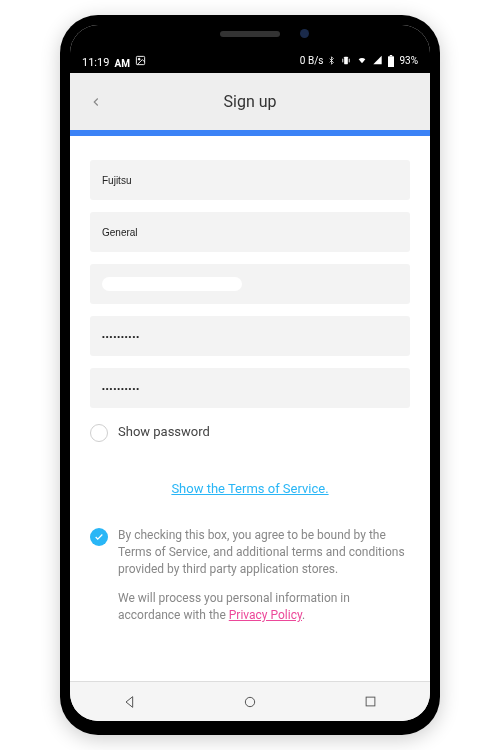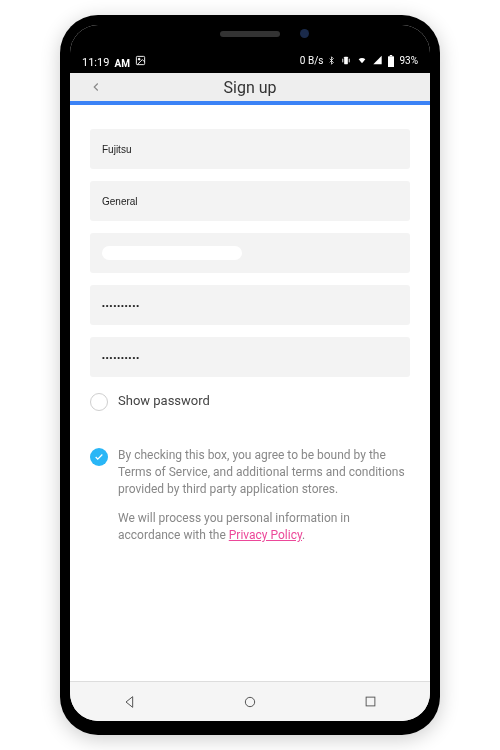--- a/index.html
+++ b/index.html
@@ -60,25 +60,25 @@
       justify-content: space-between;
       padding: 0 12px 4px 12px;
       font-size: 11px;
       font-weight: 400;
     }
     .status-left { display: flex; align-items: flex-end; gap: 5px; }
     .status-right { display: flex; align-items: flex-start; gap: 4px; }
     .status-right span { font-size: 10px; }
     .app-bar {
       background: #eeeeee;
-      height: 32px;
+      height: 63px;
       display: flex;
       align-items: center;
       position: relative;
-      border-bottom: 4px solid #3b82f6;
+      border-bottom: 6px solid #3b82f6;
     }
     .back-btn {
       position: absolute;
       left: 12px;
       width: 28px;
       height: 28px;
       display: flex;
       align-items: center;
       justify-content: center;
       cursor: pointer;
@@ -271,20 +271,23 @@
         <div class="redacted-block"></div>
       </div>
       <input class="field" type="text" style="letter-spacing: 1px; font-size: 8px;" value="••••••••••">
       <input class="field" type="text" style="letter-spacing: 1px; font-size: 8px;" value="••••••••••">
 
       <div class="show-pass-row">
         <div class="radio-circle"></div>
         <span class="show-pass-label">Show password</span>
       </div>
 
+      <div class="tos-link-row">
+        <span class="tos-link">Show the Terms of Service.</span>
+      </div>
 
       <div class="agree-row">
         <div class="check-circle">
           <svg width="10" height="10" viewBox="0 0 24 24" fill="none" stroke="#fff" stroke-width="3">
               <polyline points="20 6 9 17 4 12"></polyline>
             </svg>
         </div>
         <div class="agree-text">By checking this box, you agree to be bound by the Terms of Service, and additional terms and conditions provided by third party application stores.</div>
       </div>
 

